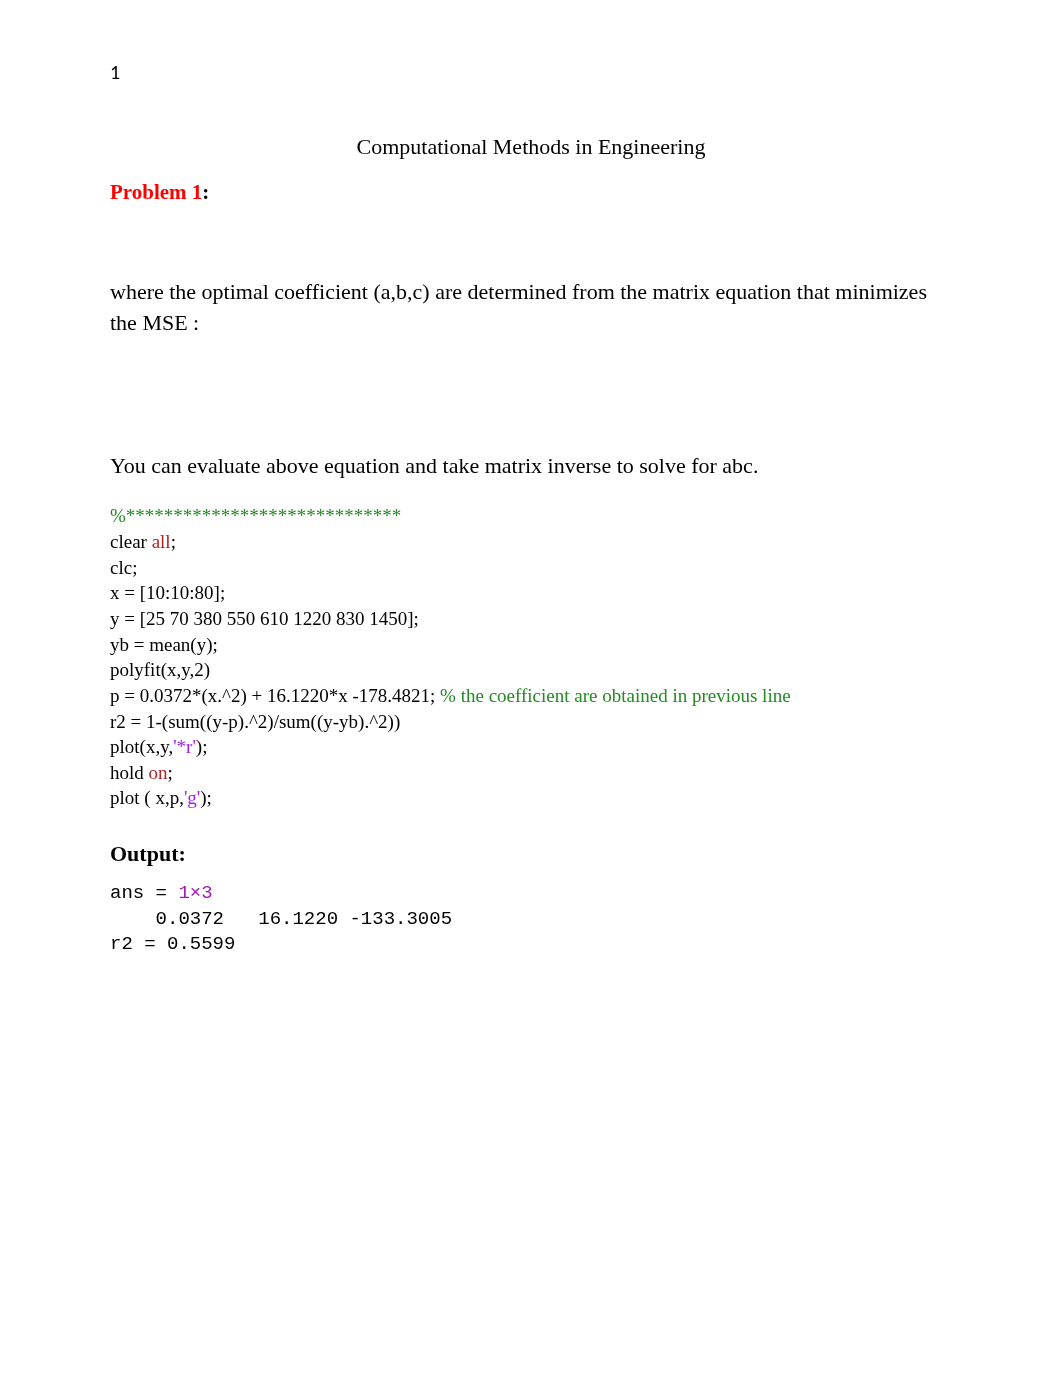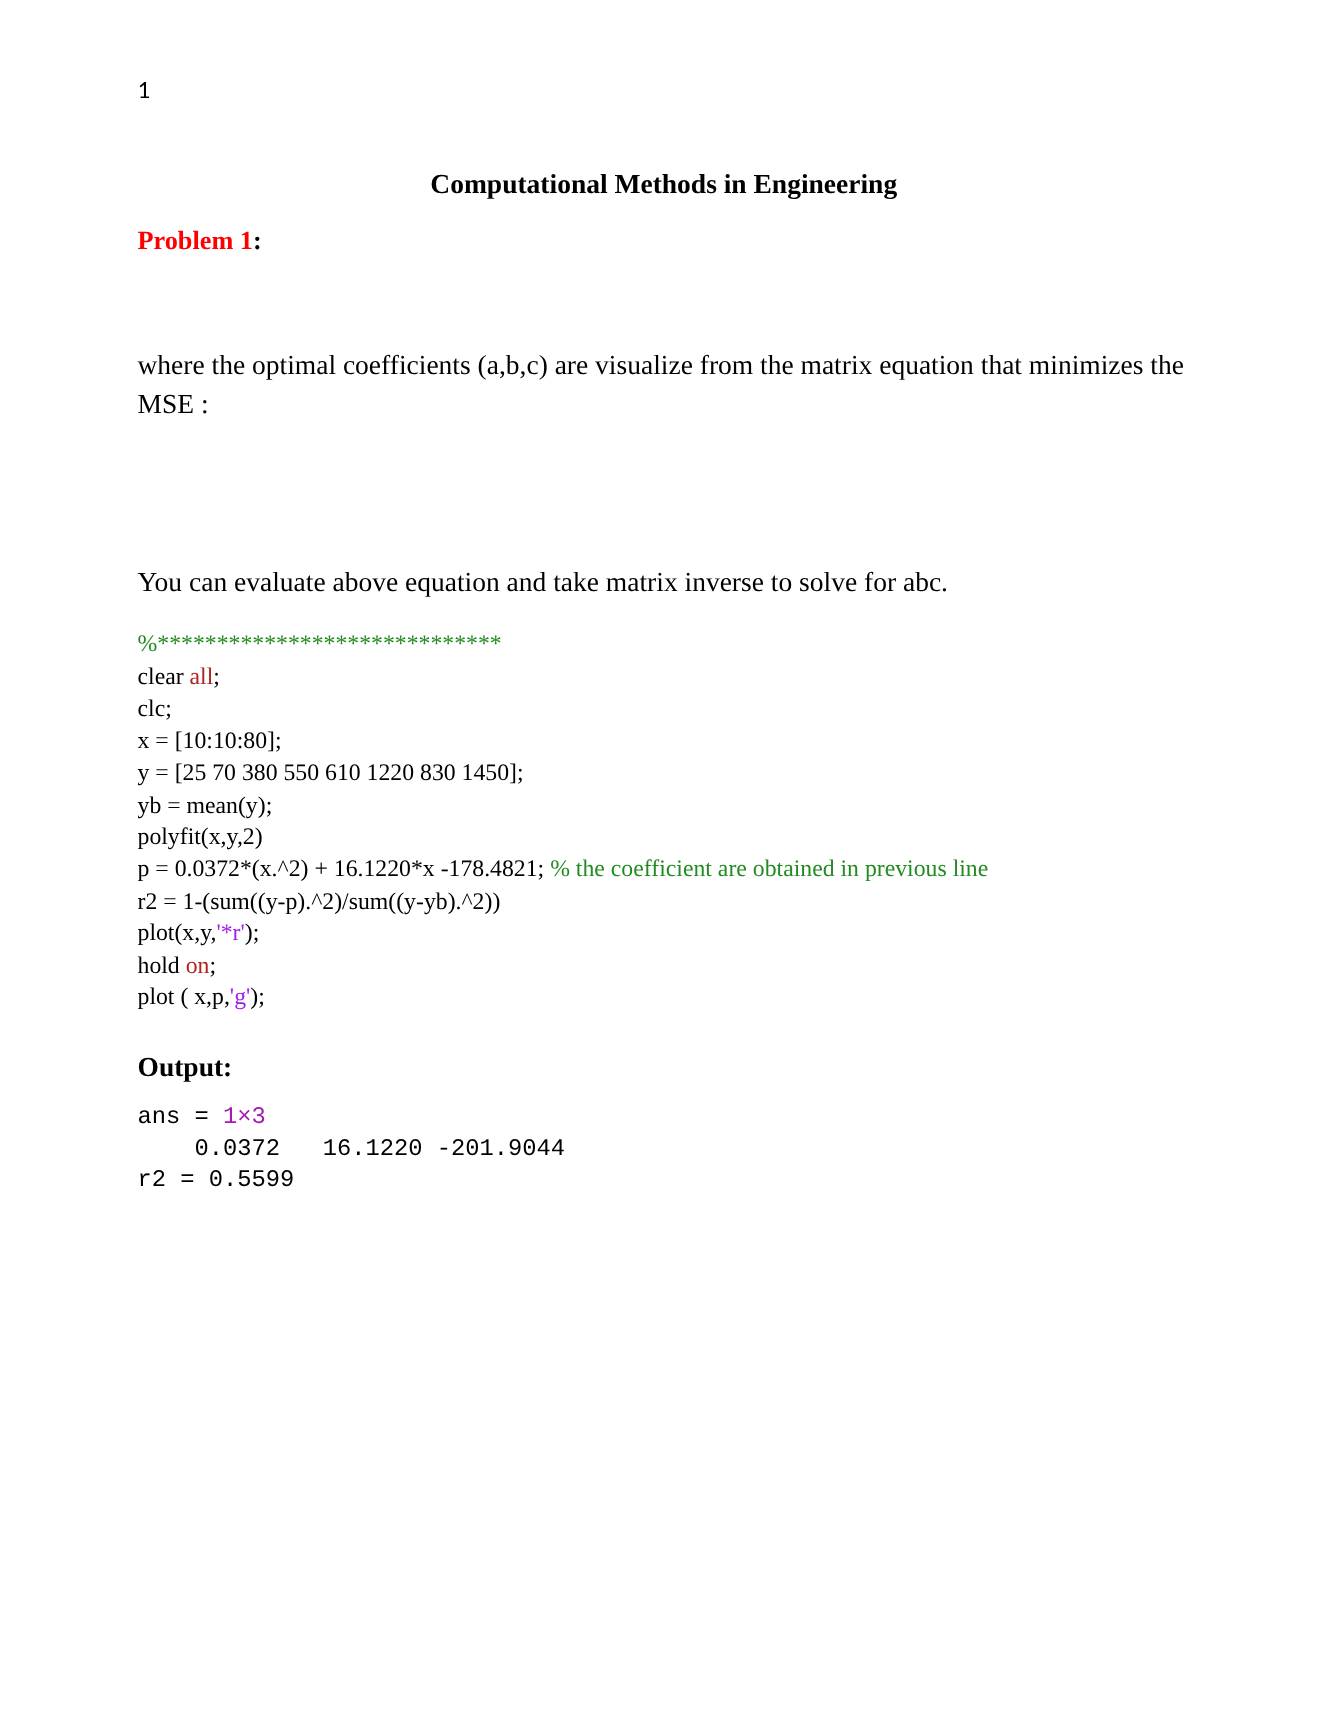--- a/index.html
+++ b/index.html
@@ -15,21 +15,21 @@
     color: #000000;
   }
   .page-number {
     font-family: Calibri, Arial, sans-serif;
     font-size: 20px;
     font-weight: normal;
     margin-bottom: 50px;
   }
   .title {
     font-size: 22px;
-    font-weight: bold;
+    font-weight: normal;
     text-align: center;
     margin-bottom: 20px;
   }
   .problem-heading {
     font-size: 21px;
     font-weight: bold;
     margin-bottom: 22px;
   }
   .problem-heading .red {
     color: #ff0000;
@@ -85,21 +85,21 @@
 
   <div class="title">Computational Methods in Engineering</div>
 
   <div class="problem-heading">
     <span class="red">Problem 1</span><span class="black">:</span>
   </div>
 
 
   <div class="spacer"></div>
 
-  <div class="body-text">where the optimal coefficients (a,b,c) are visualize from the matrix equation that minimizes the MSE :</div>
+  <div class="body-text">where the optimal coefficient (a,b,c) are determined from the matrix equation that minimizes the MSE :</div>
 
   <div class="spacer-large"></div>
 
   <div class="body-text">You can evaluate above equation and take matrix inverse to solve for abc.</div>
 
 
 
   <div class="code-block"><span class="code-green">%*****************************</span>
 <span class="code-black">clear </span><span class="code-keyword">all</span><span class="code-black">;</span>
 <span class="code-black">clc;</span>
@@ -109,16 +109,16 @@
 <span class="code-black">polyfit(x,y,2)</span>
 <span class="code-black">p = 0.0372*(x.^2) + 16.1220*x -178.4821; </span><span class="code-green">% the coefficient are obtained in previous line</span>
 <span class="code-black">r2 = 1-(sum((y-p).^2)/sum((y-yb).^2))</span>
 <span class="code-black">plot(x,y,</span><span class="code-string">'*r'</span><span class="code-black">);</span>
 <span class="code-black">hold </span><span class="code-keyword">on</span><span class="code-black">;</span>
 <span class="code-black">plot ( x,p,</span><span class="code-string">'g'</span><span class="code-black">);</span></div>
 
   <div class="section-heading">Output:</div>
 
   <div class="output-block"><span>ans = </span><span class="output-dim">1×3</span>
-<span>    0.0372   16.1220 -201.9044</span>
+<span>    0.0372   16.1220 -133.3005</span>
 <span>r2 = 0.5599</span></div>
 
 </div>
 
 </body></html>

